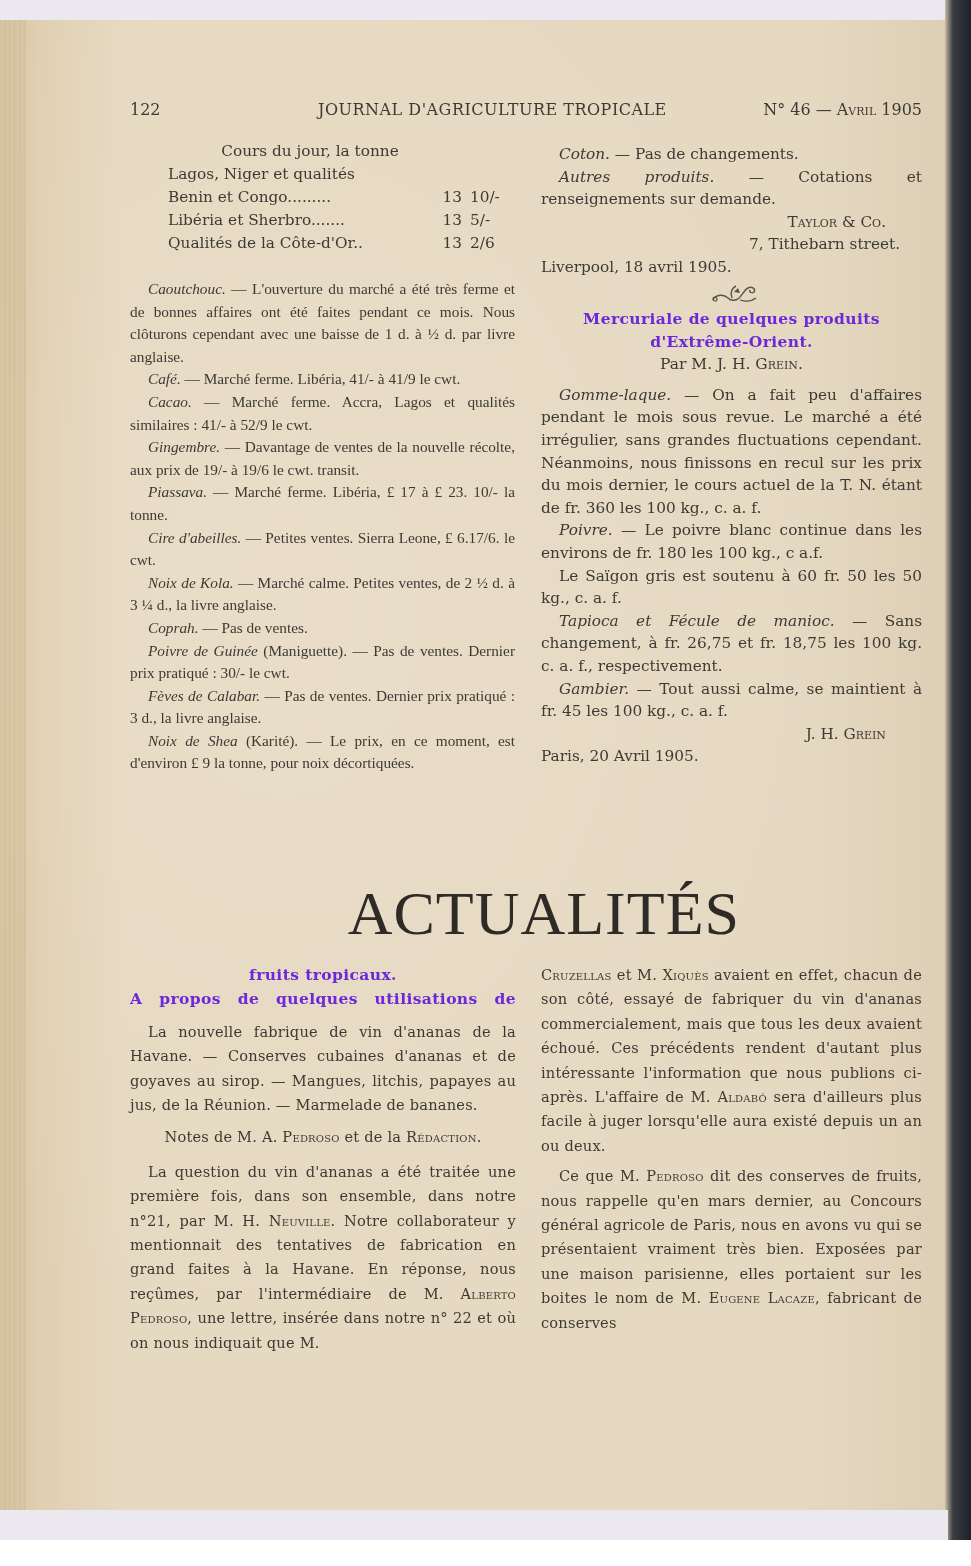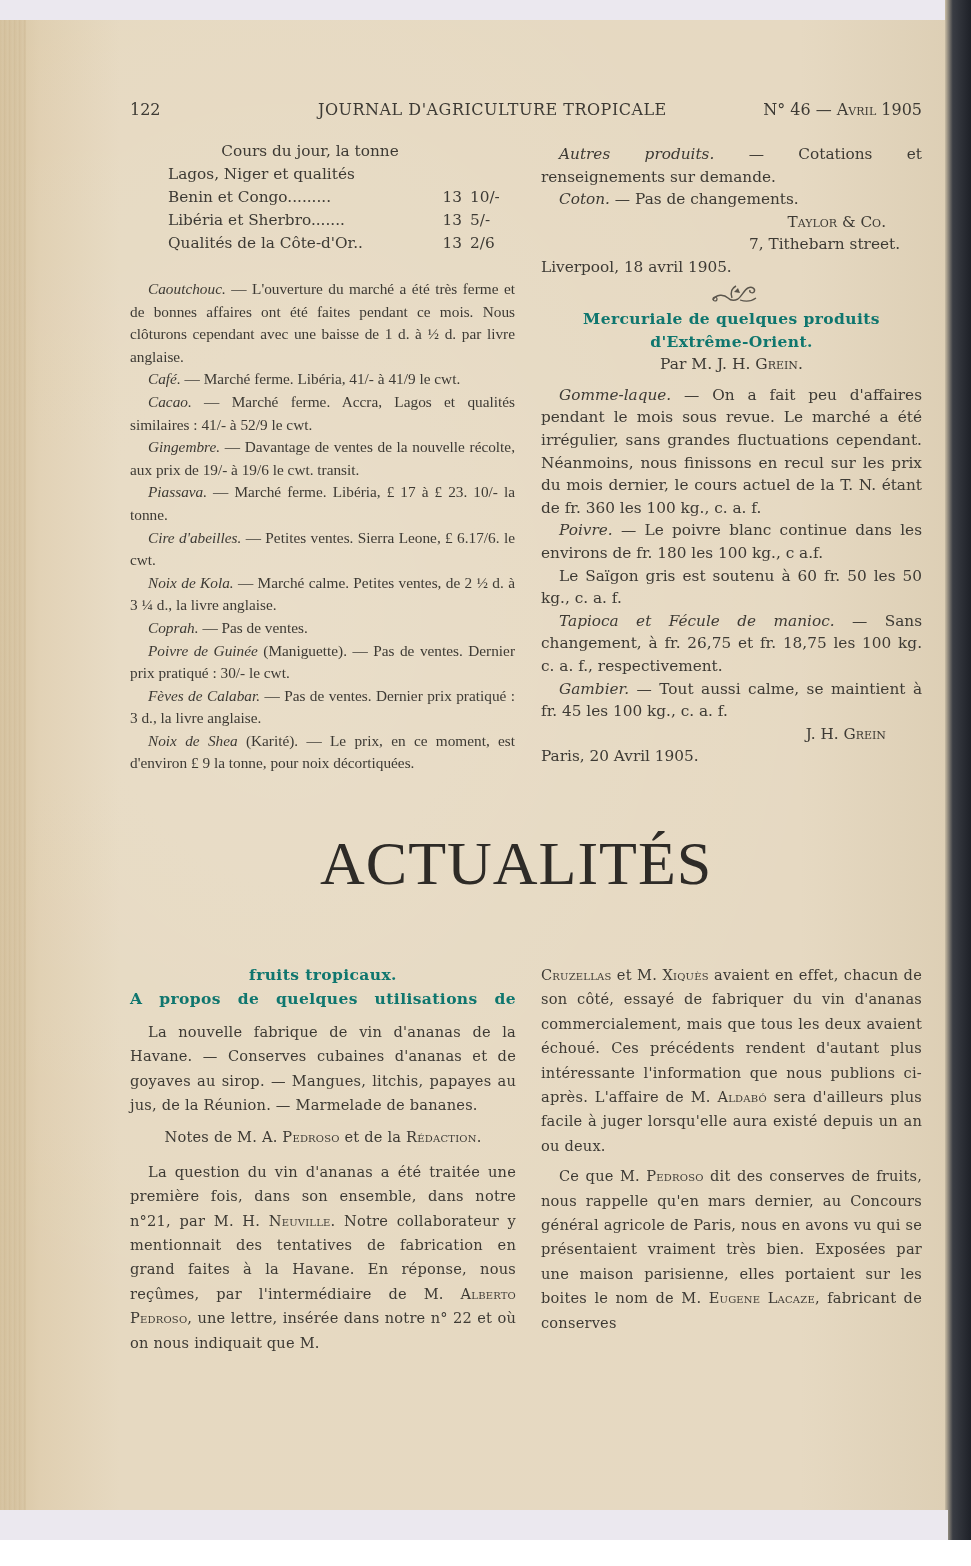--- a/index.html
+++ b/index.html
@@ -61,25 +61,25 @@
   .pr .lb { position:absolute; left:288px; width:44px; text-align:right; }
   .pr .sh { position:absolute; left:340px; }
 
   .right-top { left:541px; top:143px; width:381px; }
   .sig-right { text-align:right; }
 
   .ornament { position:absolute; left:710px; top:282px; width:50px; height:22px; }
 
   .heading-bold {
     font-family:"DejaVu Serif", serif; font-weight:bold; font-size:15.5px;
-    text-align:center; color:#0f766e; letter-spacing:0.4px;
+    text-align:center; color:#6d28d9; letter-spacing:0.4px;
   }
 
   .actualites {
-    position:absolute; left:320px; top:828px; width:420px; text-align:left;
+    position:absolute; left:320px; top:878px; width:420px; text-align:right;
     font-family:"Liberation Serif", serif; font-size:62px; letter-spacing:1px;
     color:#2e2b27; line-height:70px;
   }
 
   .modern { font-family:"DejaVu Serif", serif; font-size:14.6px; line-height:24.4px; letter-spacing:0.2px; }
   .addr { font-size:12.2px; text-align:right; font-family:"DejaVu Serif", serif; }
 </style>
 </head>
 <body>
 
@@ -125,22 +125,22 @@
   <p><i>Piassava.</i><span> — Marché ferme. Libéria, £ 17 à £ 23. 10/- la tonne.</span></p>
   <p><i>Cire d'abeilles.</i><span> — Petites ventes. Sierra Leone, £ 6.17/6. le cwt.</span></p>
   <p><i>Noix de Kola.</i><span> — Marché calme. Petites ventes, de 2 ½ d. à 3 ¼ d., la livre anglaise.</span></p>
   <p><i>Coprah.</i><span> — Pas de ventes.</span></p>
   <p><i>Poivre de Guinée</i><span> (Maniguette). — Pas de ventes. Dernier prix pratiqué : 30/- le cwt.</span></p>
   <p><i>Fèves de Calabar.</i><span> — Pas de ventes. Dernier prix pratiqué : 3 d., la livre anglaise.</span></p>
   <p><i>Noix de Shea</i><span> (Karité). — Le prix, en ce moment, est d'environ £ 9 la tonne, pour noix décortiquées.</span></p>
 </div>
 
 <div class="col right-top">
+  <p><i>Coton.</i><span> — Pas de changements.</span></p>
   <p><i>Autres produits.</i><span> — Cotations et renseignements sur demande.</span></p>
-  <p><i>Coton.</i><span> — Pas de changements.</span></p>
   <div class="sig-right sc" style="padding-right:36px;">Taylor &amp; Co.</div>
   <div class="sig-right" style="padding-right:22px;">7, Tithebarn street.</div>
   <p class="noi">Liverpool, 18 avril 1905.</p>
 </div>
 
 <svg class="ornament" viewBox="0 0 50 22">
   <path d="M3 18 C6 12,14 12,18 16 C20 18,24 19,28 17" stroke="#5a554c" stroke-width="1.4" fill="none"></path>
   <circle cx="5" cy="17" r="2" fill="none" stroke="#5a554c" stroke-width="1.2"></circle>
   <path d="M22 16 C20 10,22 6,26 4" stroke="#5a554c" stroke-width="1.4" fill="none"></path>
   <path d="M28 17 C32 14,34 8,38 6 C42 4,46 7,44 10 C42 12,39 10,40 8" stroke="#5a554c" stroke-width="1.4" fill="none"></path>

